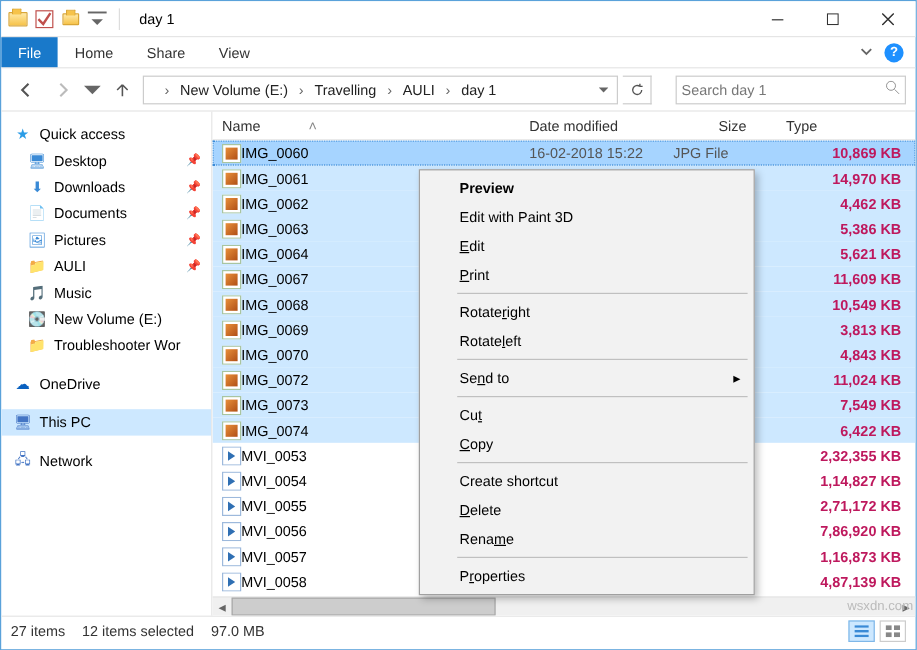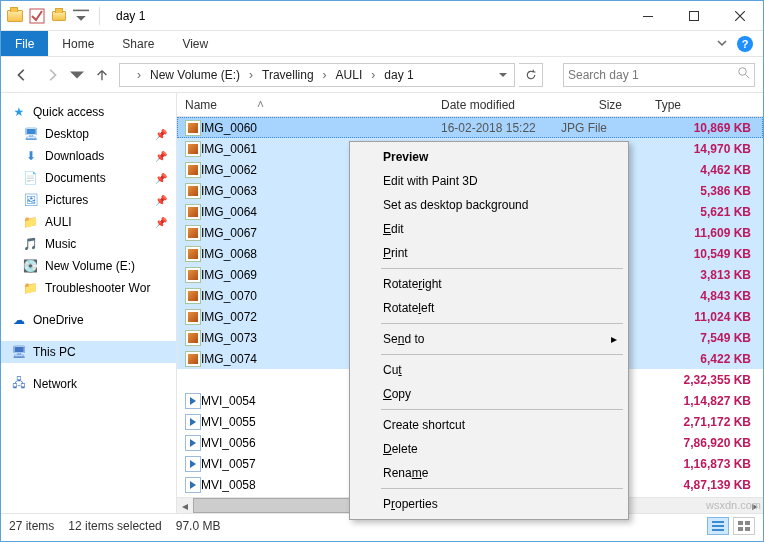--- a/index.html
+++ b/index.html
@@ -359,20 +359,24 @@
         <div class="row sel">
           <div class="cell name">
             <span class="fileico img"></span>
             <span>IMG_0074</span>
           </div>
           <div class="cell date"></div>
           <div class="cell type"></div>
           <div class="cell size">6,422 KB</div>
         </div>
         <div class="row">
+          <div class="cell name">
+            <span class="fileico vid"></span>
+            <span>MVI_0053</span>
+          </div>
           <div class="cell date"></div>
           <div class="cell type"></div>
           <div class="cell size">2,32,355 KB</div>
         </div>
         <div class="row">
           <div class="cell name">
             <span class="fileico vid"></span>
             <span>MVI_0054</span>
           </div>
           <div class="cell date"></div>
@@ -421,21 +425,20 @@
       <div class="thumb"></div>
       <div class="track"></div>
       <div class="arrow">▸</div>
     </div>
   </div>
 </div>
 
 <div class="ctxmenu">
   <div class="ctxitem bold">Preview</div>
   <div class="ctxitem">Edit with Paint 3D</div>
-  <div class="ctxitem">Set as desktop background</div>
   <div class="ctxitem"><span class="ul">E</span>dit</div>
   <div class="ctxitem"><span class="ul">P</span>rint</div>
   <div class="ctxsep"></div>
   <div class="ctxitem">Rotate <span class="ul">r</span>ight</div>
   <div class="ctxitem">Rotate <span class="ul">l</span>eft</div>
   <div class="ctxsep"></div>
   <div class="ctxitem">Se<span class="ul">n</span>d to<span class="sub">▸</span></div>
   <div class="ctxsep"></div>
   <div class="ctxitem">Cu<span class="ul">t</span></div>
   <div class="ctxitem"><span class="ul">C</span>opy</div>

